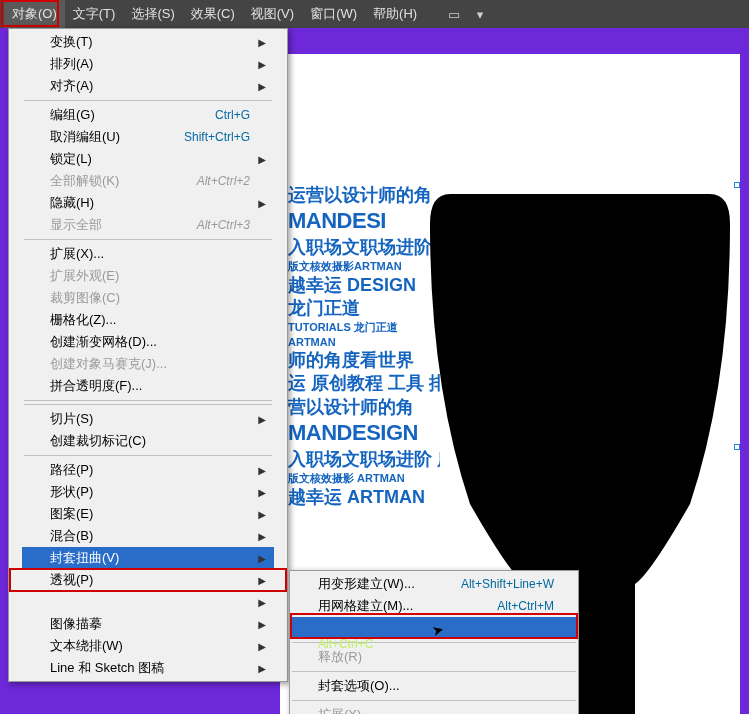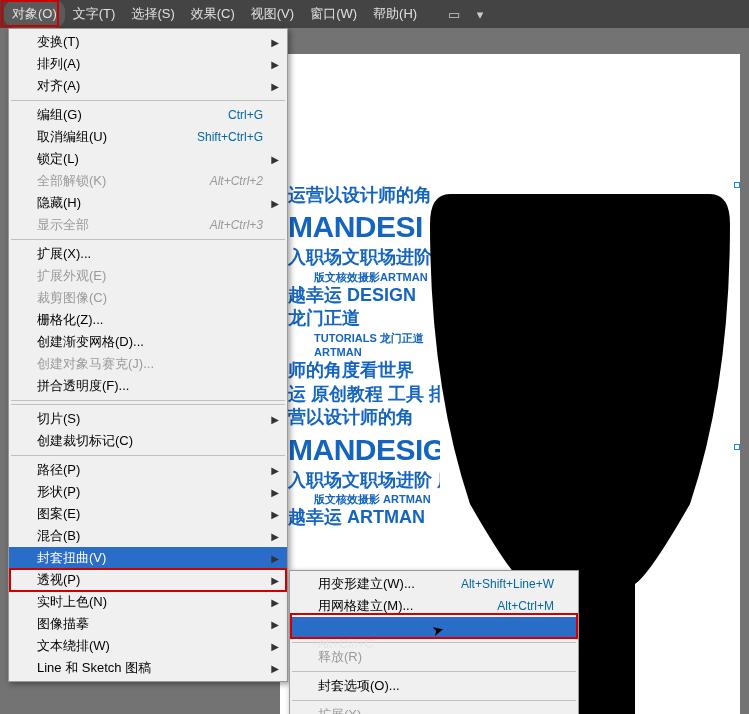--- a/index.html
+++ b/index.html
@@ -22,21 +22,20 @@
     padding-left: 4px;
     color: #e0e0e0;
     position: relative;
     z-index: 3;
   }
   .menubar-item {
     padding: 0 8px;
     height: 28px;
     line-height: 28px;
     cursor: default;
-    border-radius: 11px;
   }
   .menubar-item.active {
     background: #5a5a5a;
   }
   .menubar-highlight {
     position: absolute;
     top: 0;
     left: 1px;
     width: 58px;
     height: 27px;
@@ -56,43 +55,43 @@
     color: #ccc;
   }
 
   
   .canvas {
     position: absolute;
     top: 28px;
     left: 0;
     right: 0;
     bottom: 0;
-    background: #737373;
+    background: #6d28d9;
   }
   .artboard {
     position: absolute;
     top: 26px;
     left: 280px;
     width: 460px;
     height: 660px;
     background: #ffffff;
   }
   .text-fill {
     position: absolute;
     top: 130px;
     left: 8px;
     right: 300px;
     bottom: 60px;
     color: #1565c0;
     font-weight: 700;
     overflow: hidden;
   }
-  .text-fill .big { font-size: 30px; letter-spacing: -0.5px; font-family: Arial, sans-serif; font-weight: 800; }
+  .text-fill .big { font-size: 22px; letter-spacing: -0.5px; font-family: Arial, sans-serif; font-weight: 800; }
   .text-fill .cn { font-size: 18px; }
-  .text-fill .sm { font-size: 11px; font-family: Arial, sans-serif; padding-left: 26px; }
+  .text-fill .sm { font-size: 11px; font-family: Arial, sans-serif; }
   .text-fill div { line-height: 1.3; white-space: nowrap; }
 
   .silhouette {
     position: absolute;
     top: 130px;
     left: 140px;
     width: 320px;
     height: 540px;
     z-index: 1;
   }
@@ -108,21 +107,21 @@
   
   .dropdown {
     position: absolute;
     top: 28px;
     left: 8px;
     width: 280px;
     background: #f0f0f0;
     border: 1px solid #999;
     box-shadow: 2px 2px 6px rgba(0,0,0,0.4);
     z-index: 10;
-    padding: 2px 0;
+    padding: 2px 13px;
   }
   .submenu {
     position: absolute;
     top: 570px;
     left: 289px;
     width: 290px;
     background: #f0f0f0;
     border: 1px solid #999;
     box-shadow: 2px 2px 6px rgba(0,0,0,0.4);
     z-index: 11;
@@ -144,21 +143,21 @@
   .menu-item .arrow {
     position: absolute;
     right: 8px;
     font-size: 10px;
     color: #333;
   }
   .menu-item.hover {
     background: #2a6dc9;
     color: #fff;
   }
-  .menu-item.hover .shortcut { color: #e5e5e5; margin-top: 32px; }
+  .menu-item.hover .shortcut { color: #bef264; margin-top: 32px; }
   .sep {
     height: 1px;
     margin: 3px 2px;
     background: #c0c0c0;
   }
   .red-box-1 {
     position: absolute;
     top: 568px;
     left: 9px;
     width: 278px;
@@ -320,21 +319,20 @@
     </div>
     <div class="menu-item hover">
       <span class="label">封套扭曲(V)</span>
       <span class="arrow">▶</span>
     </div>
     <div class="menu-item">
       <span class="label">透视(P)</span>
       <span class="arrow">▶</span>
     </div>
     <div class="menu-item">
-      <span class="label">实时上色(N)</span>
       <span class="arrow">▶</span>
     </div>
     <div class="menu-item">
       <span class="label">图像描摹</span>
       <span class="arrow">▶</span>
     </div>
     <div class="menu-item">
       <span class="label">文本绕排(W)</span>
       <span class="arrow">▶</span>
     </div>

